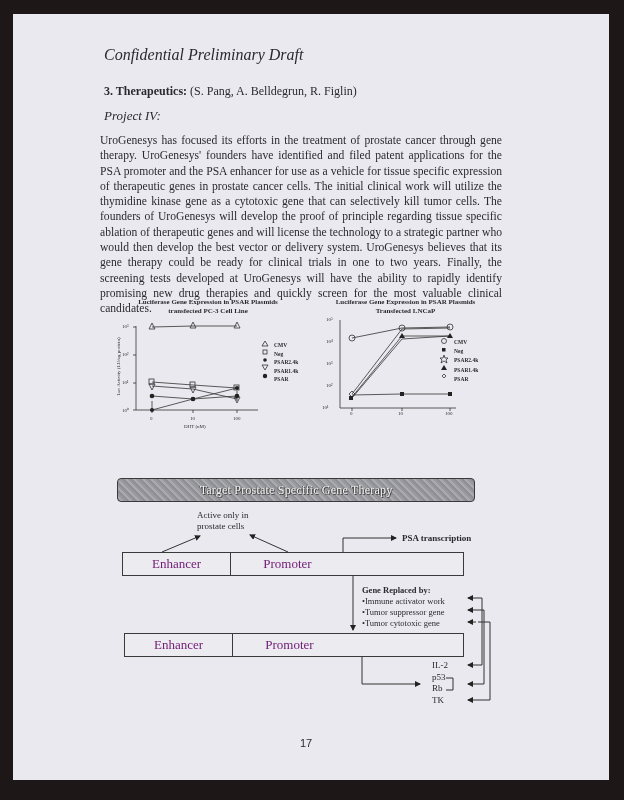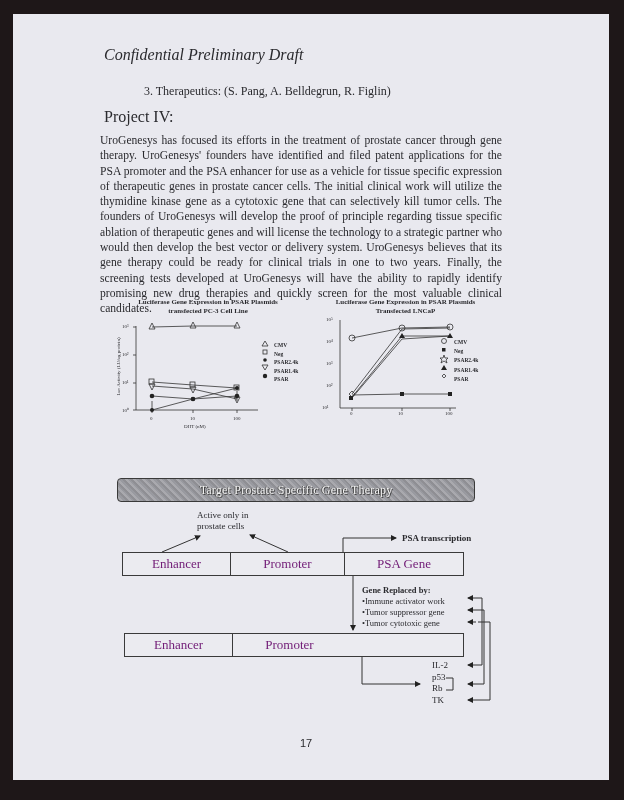--- a/index.html
+++ b/index.html
@@ -1,22 +1,22 @@
 <!DOCTYPE html>
 <html><head>
 <meta charset="utf-8">
 <style>
   html, body { margin:0; padding:0; }
   body { width:624px; height:800px; background:#1e1718; position:relative; overflow:hidden; font-family:"Liberation Serif", serif; color:#2a2a2e; }
   .paper { position:absolute; left:13px; top:14px; width:596px; height:766px; background:#e9e9ef; }
   .abs { position:absolute; }
   .header { left:104px; top:46px; font-size:16px; font-style:italic; }
   .section { left:104px; top:84px; font-size:12px; }
-  .section b { font-weight:normal;margin-left:40px; }
-  .project { left:104px; top:108px; font-size:16px; }
+  .section b { font-weight:bold; }
+  .project { left:104px; top:108px; font-size:13px; font-style:italic; }
   .body-text { left:100px; top:133px; width:402px; font-size:11.6px; line-height:15.3px; text-align:justify; }
   .chart-title { font-size:7px; font-weight:bold; text-align:center; line-height:9px; }
   .tick { font-size:5px; }
   .legend { font-size:5.5px; font-weight:bold; }
   .banner { left:117px; top:478px; width:356px; height:22px; border:1.5px solid #3a3a3a; border-radius:4px;
             background:repeating-linear-gradient(45deg,#8f8f94 0 2px,#a9a9ae 2px 4px,#999aa0 4px 6px);
             display:flex; align-items:center; justify-content:center; }
   .banner span { font-size:12px; color:#f2f2f2; text-shadow:1px 1px 0 #444, -1px 0 0 #555; letter-spacing:0.2px; }
   .gene-row { display:flex; border:1px solid #3a3a3a; background:#ebebf0; }
   .gene-cell { display:flex; align-items:center; justify-content:center; font-size:13px; color:#701a75; border-right:1px solid #3a3a3a; }
@@ -210,21 +210,20 @@
     <line x1="484" y1="684" x2="468" y2="684" marker-end="url(#ah)"></line>
     <polyline points="446,678 453,678 453,690 446,690"></polyline>
   </g>
 </svg>
 
 <div class="abs small-label" style="left:402px;top:533px;font-weight:bold;">PSA transcription</div>
 
 <div class="abs gene-row" style="left:122px;top:552px;width:340px;height:22px;">
   <div class="gene-cell" style="width:107px;">Enhancer</div>
   <div class="gene-cell" style="width:113px;">Promoter</div>
-  <div class="gene-cell" style="flex:1;">PSA Gene</div>
 </div>
 
 <div class="abs replaced" style="left:362px;top:585px;">
   <div style="font-weight:bold;">Gene Replaced by:</div>
   <div>•Immune activator work</div>
   <div>•Tumor suppressor gene</div>
   <div>•Tumor cytotoxic gene</div>
 </div>
 
 <div class="abs gene-row" style="left:124px;top:633px;width:338px;height:22px;">

